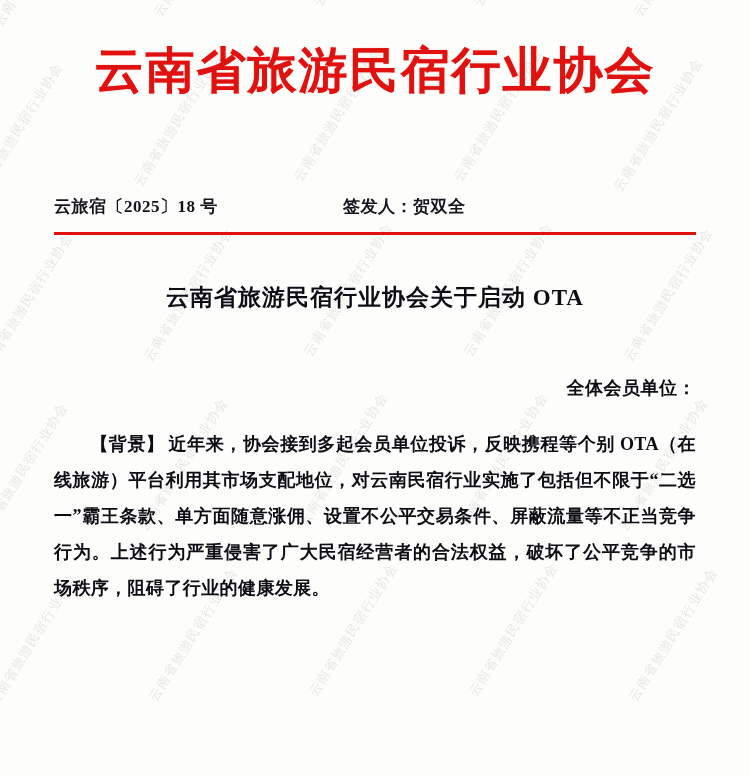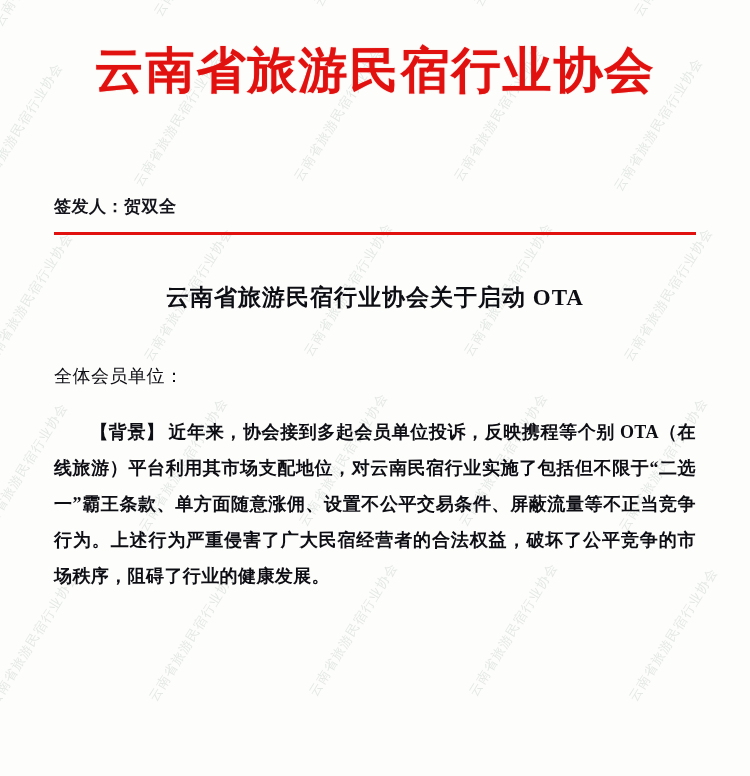--- a/index.html
+++ b/index.html
@@ -97,24 +97,25 @@
     color: #0d0d14;
     line-height: 2.55;
     letter-spacing: 1px;
   }
   .title-line {
     display: block;
   }
 
   .salutation {
     font-size: 18px;
-    font-weight: normal;
+    font-weight: bold;
     color: #0d0d14;
-    margin-top: 36px;
+    margin-top: 48px;
     letter-spacing: 0.5px;
+    text-align: right;
   }
 
   .para {
     font-size: 18px;
     font-weight: bold;
     color: #0d0d14;
     line-height: 2.0;
     text-align: justify;
     margin-top: 26px;
     text-indent: 0;
@@ -159,20 +160,21 @@
     <div class="wm" style="left:305px; top:690px;">云南省旅游民宿行业协会</div>
     <div class="wm" style="left:465px; top:690px;">云南省旅游民宿行业协会</div>
     <div class="wm" style="left:625px; top:695px;">云南省旅游民宿行业协会</div>
   </div>
 
   <div class="doc">
 
     <div class="masthead">云南省旅游民宿行业协会</div>
 
     <div class="meta-row">
+      <div class="meta-left">云旅宿〔2025〕18 号</div>
       <div class="meta-right">签发人：贺双全</div>
     </div>
 
     <div class="red-rule"></div>
 
     <div class="title">
       <span class="title-line">云南省旅游民宿行业协会关于启动 OTA</span>
     </div>
 
     <div class="salutation">全体会员单位：</div>

